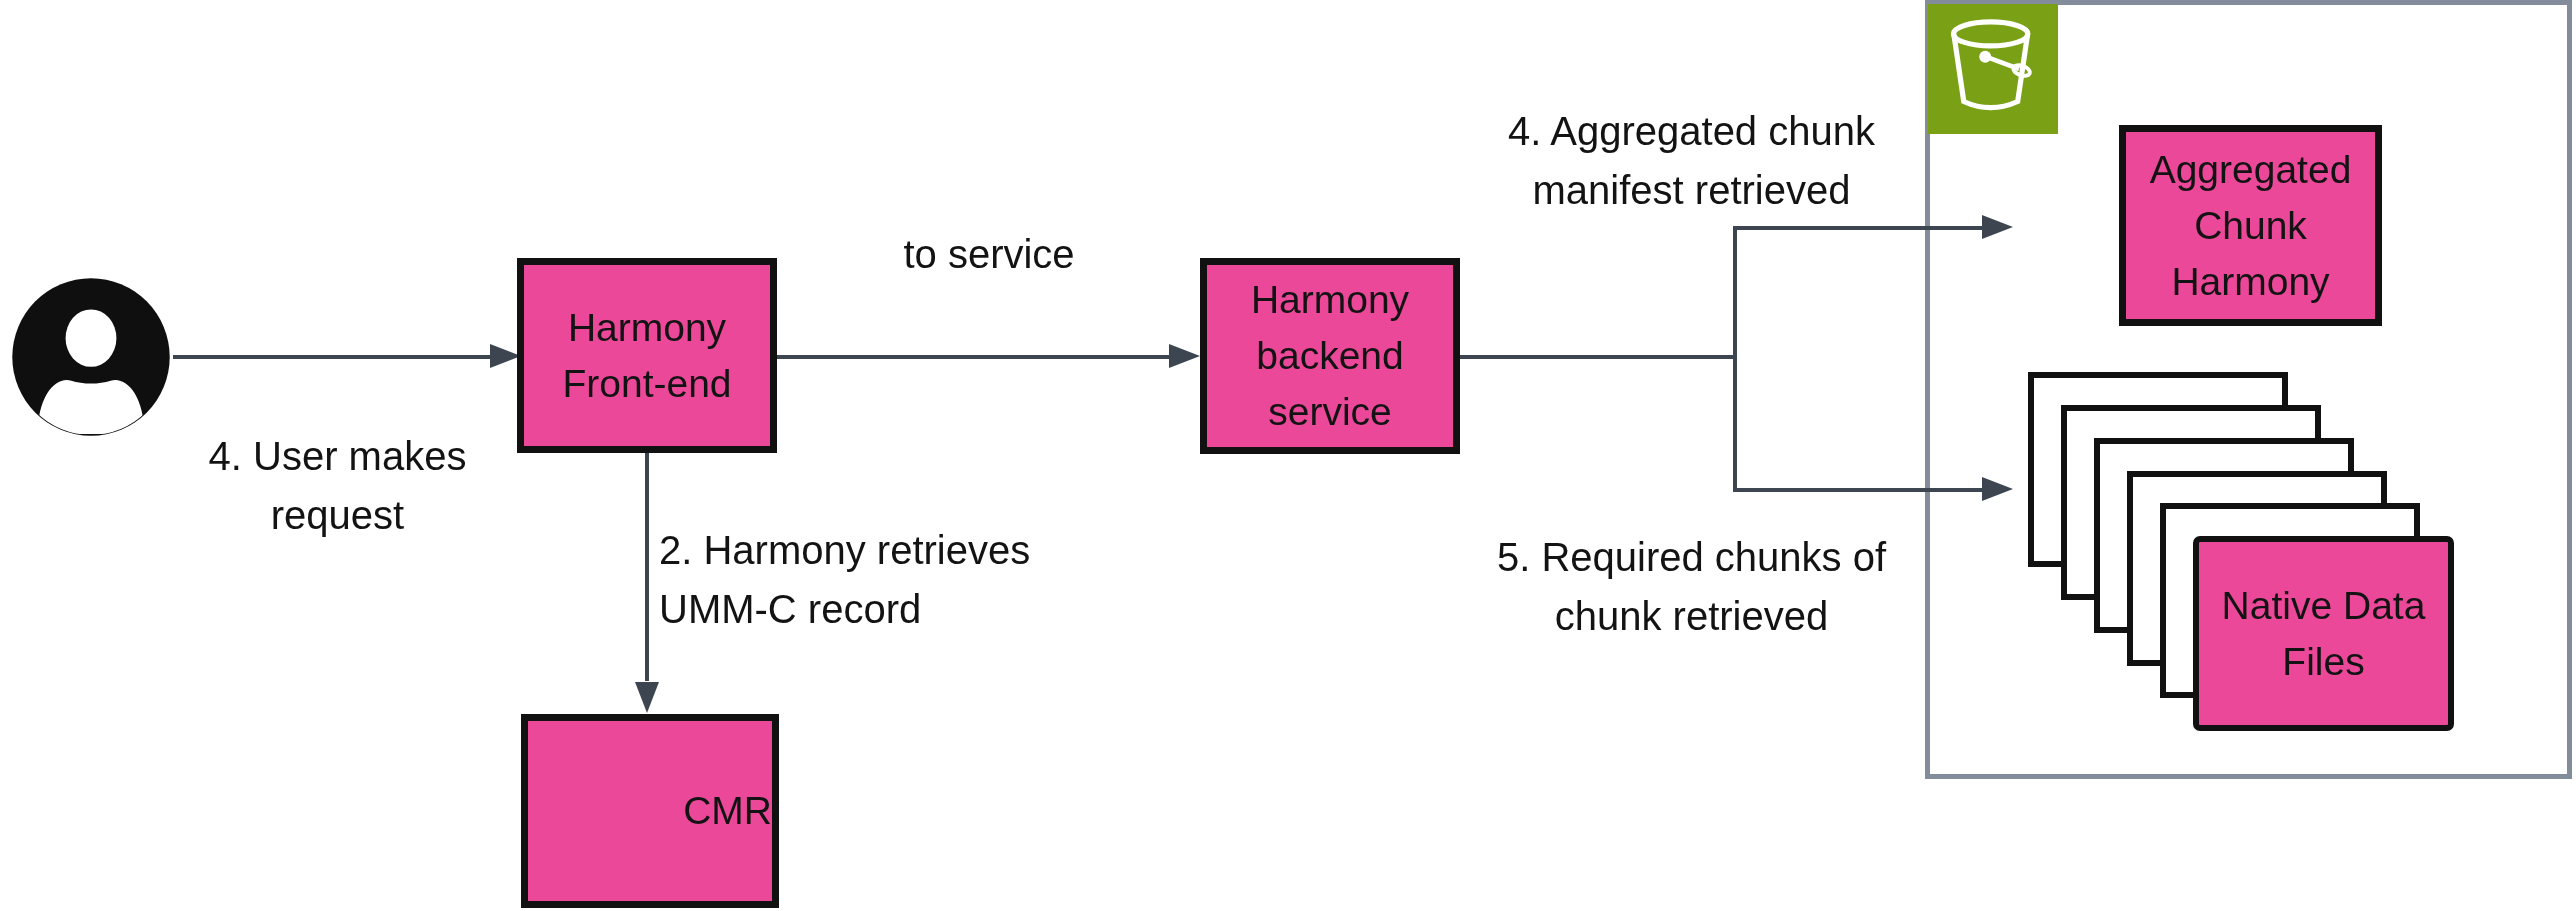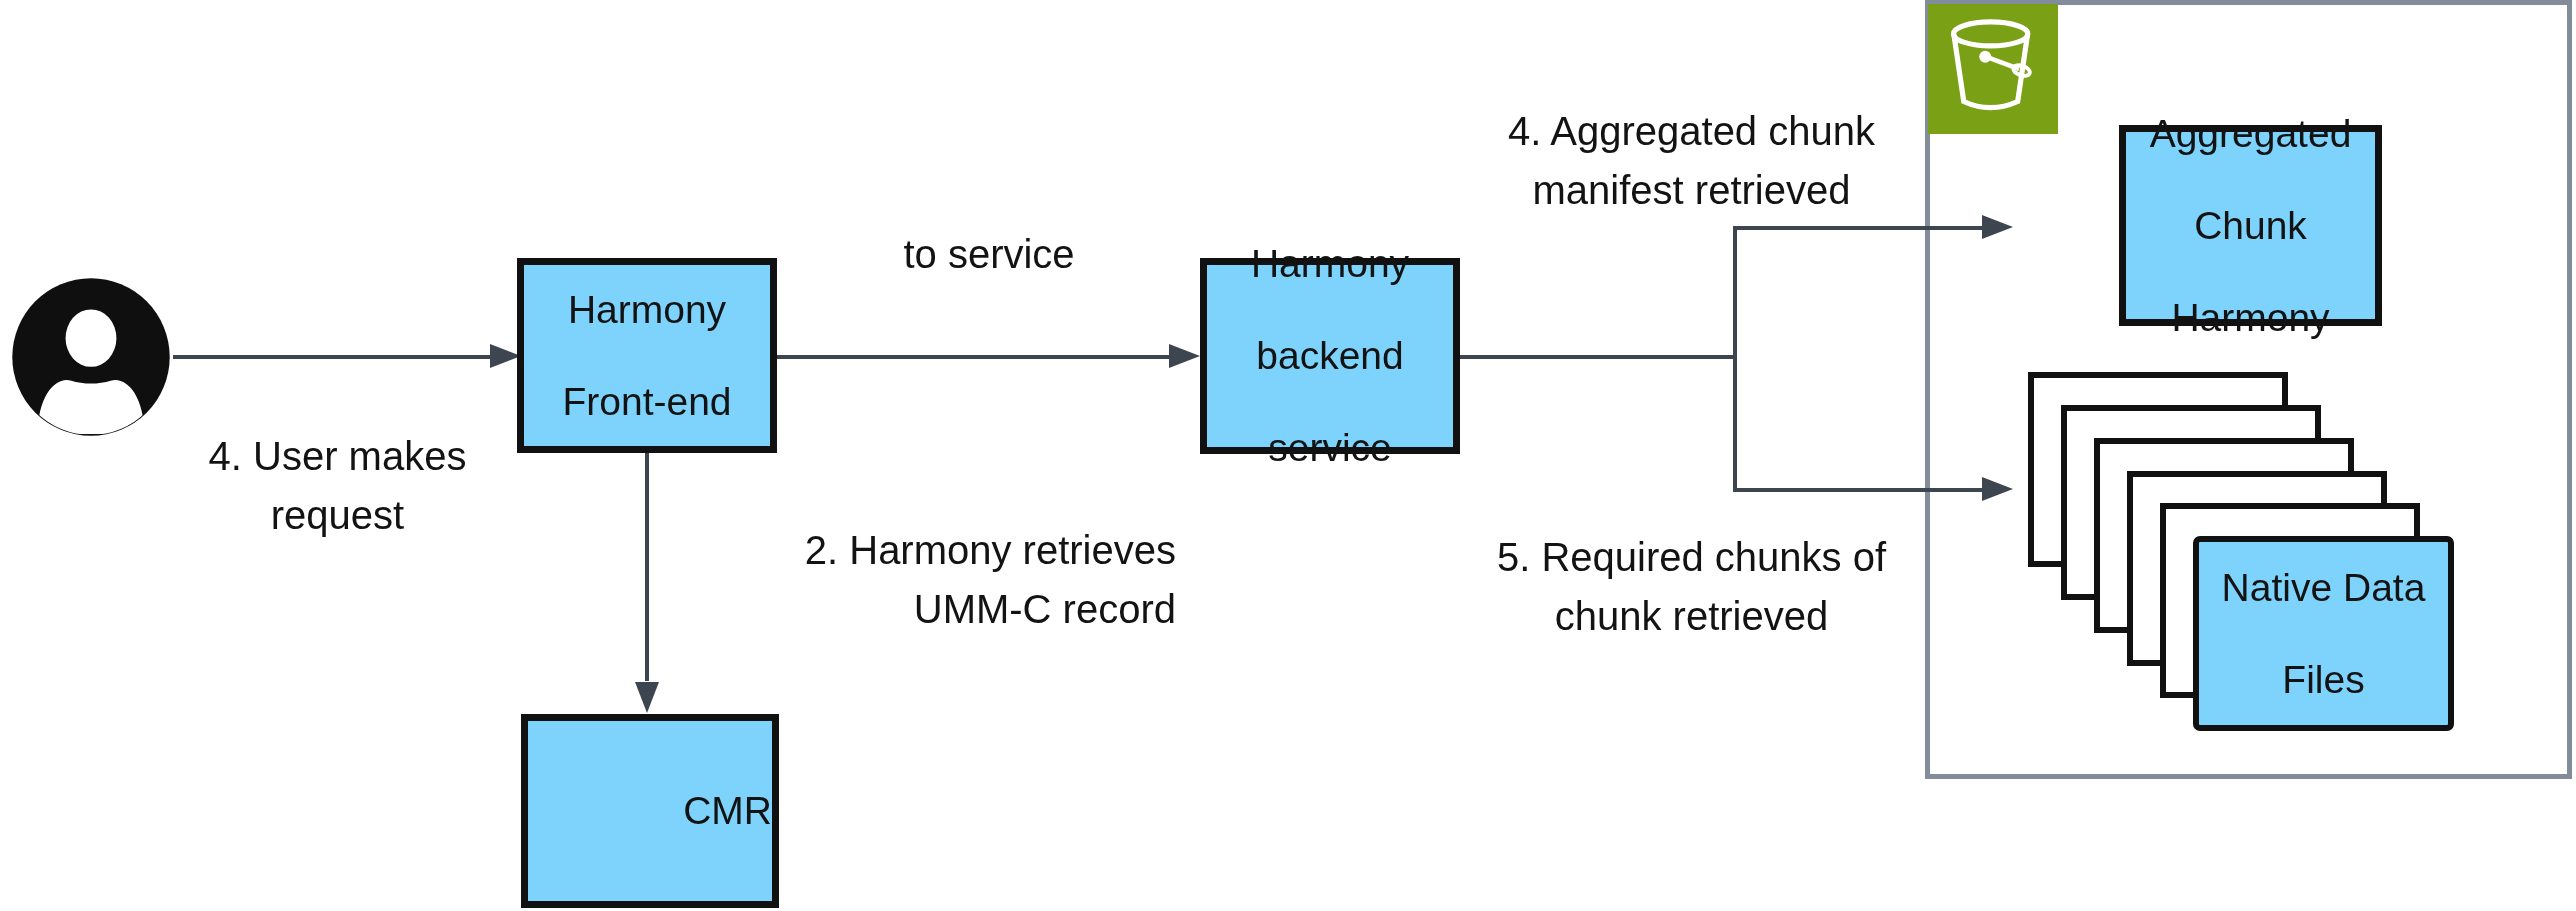--- a/index.html
+++ b/index.html
@@ -16,32 +16,31 @@
     position: relative;
     width: 2576px;
     height: 912px;
     background: var(--background);
     overflow: hidden;
     font-family: "Liberation Sans", "DejaVu Sans", sans-serif;
     color: var(--text);
   }
   .node {
     position: absolute;
-    background: #7dd3fc;
+    background: #ec4899;
     border: 7px solid var(--node_border);
     box-sizing: border-box;
     display: flex;
     flex-direction: column;
     align-items: center;
     justify-content: center;
     text-align: center;
     font-size: 39px;
     line-height: 56px;
     color: var(--text);
-    gap: 36px;
   }
   .sheet {
     position: absolute;
     width: 260px;
     height: 195px;
     background: #ffffff;
     border: 6px solid var(--node_border);
     box-sizing: border-box;
   }
   .lbl {
@@ -150,21 +149,21 @@
 
   <div class="node" style="left:521px; top:714px; width:258px; height:194px;align-items:flex-end;">
     <div>CMR</div>
   </div>
 
   <div class="lbl center" style="left:121px; top:427px; width:433px;">
     <div>4. User makes</div>
     <div>request</div>
   </div>
 
-  <div class="lbl left" style="left:692px; top:521px; width:484px;text-align:right;">
+  <div class="lbl left" style="left:659px; top:521px; width:484px;">
     <div>2. Harmony retrieves</div>
     <div>UMM-C record</div>
   </div>
 
   <div class="lbl center" style="left:816px; top:225px; width:346px;">
     <div>to service</div>
   </div>
 
   <div class="lbl center" style="left:1471px; top:102px; width:441px;">
     <div>4. Aggregated chunk</div>

